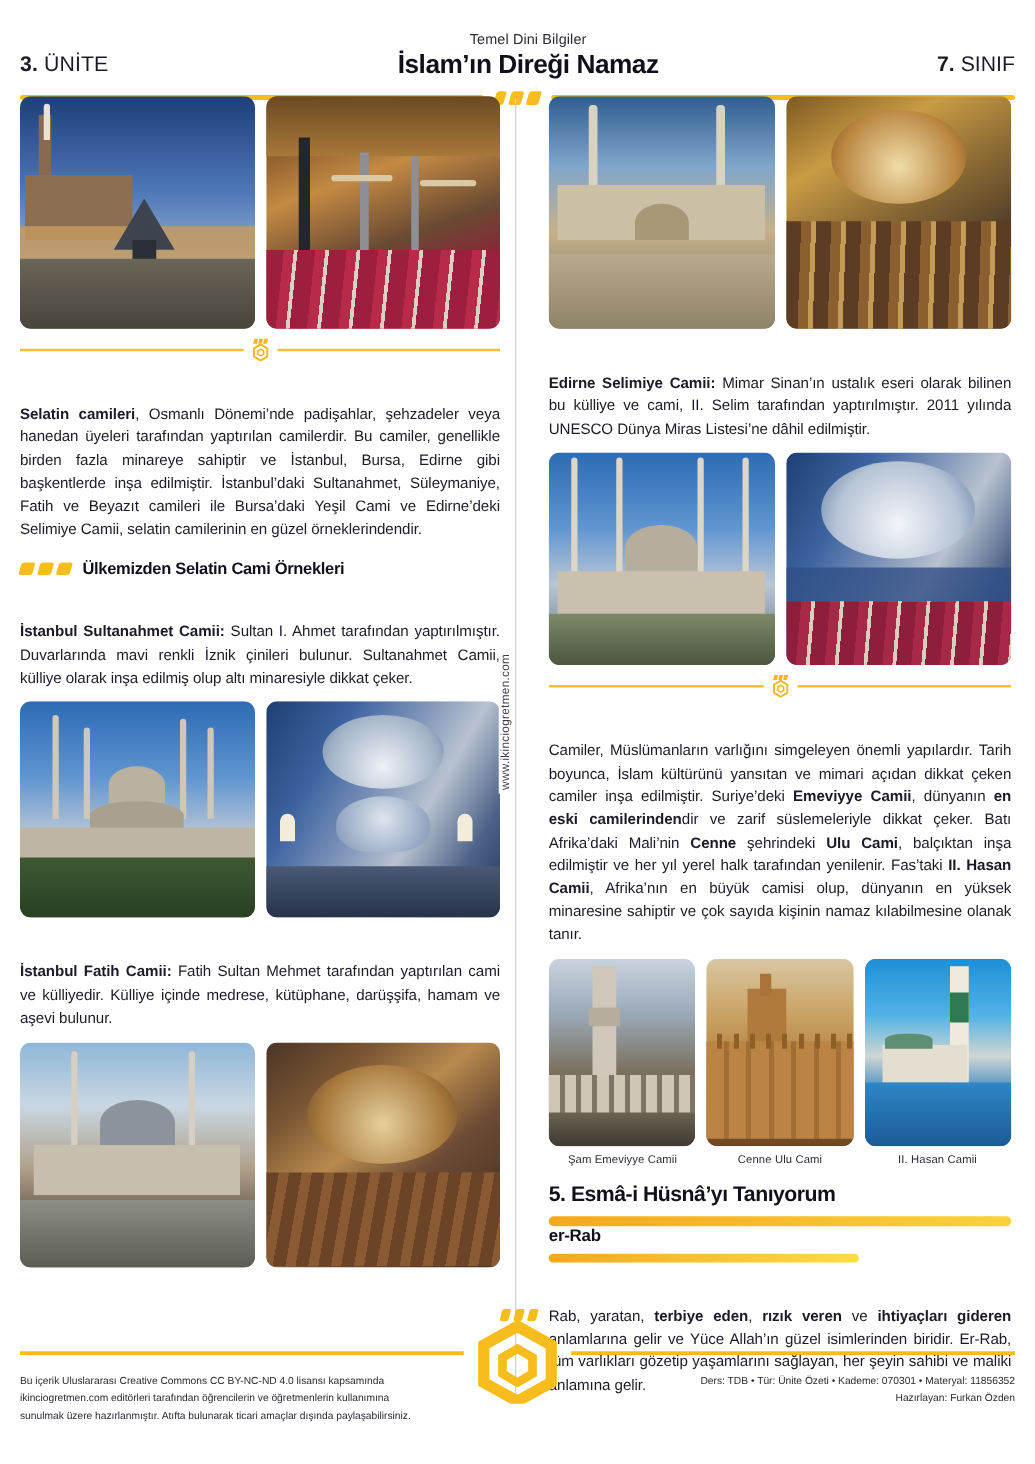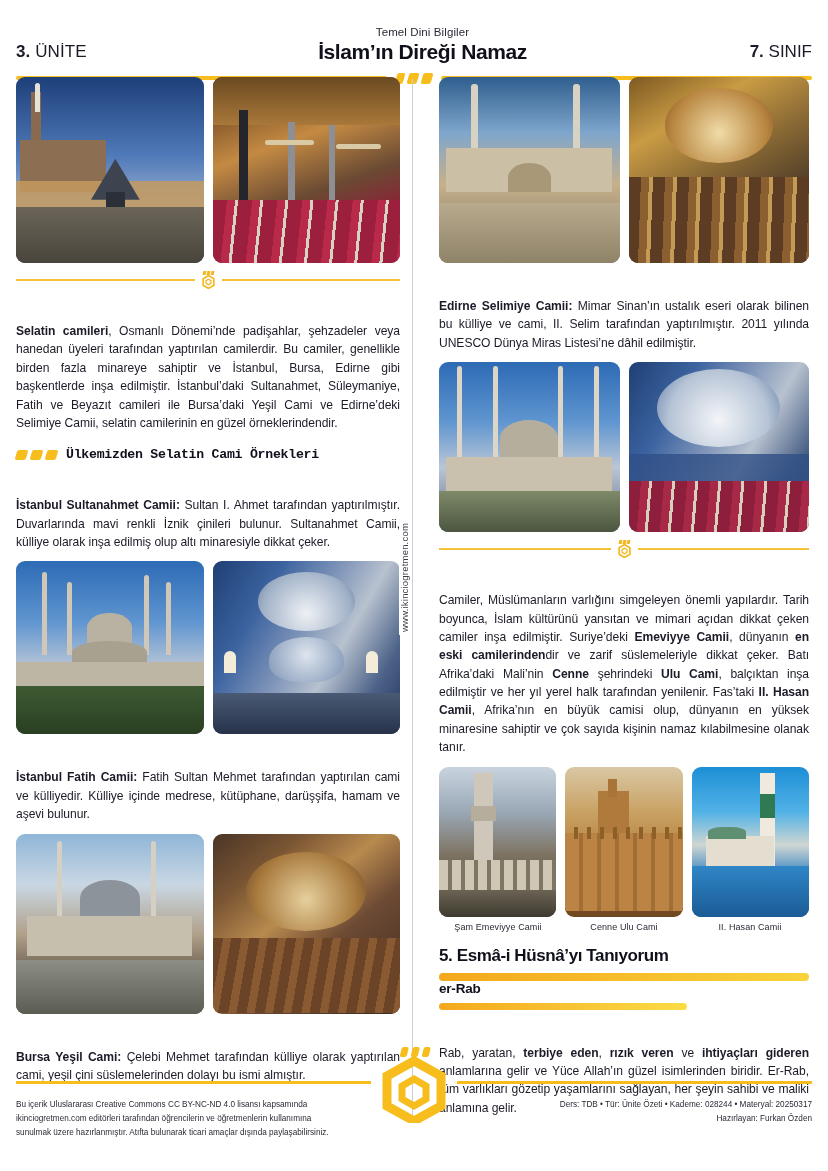--- a/index.html
+++ b/index.html
@@ -99,21 +99,21 @@
     font-size: 12.1px; line-height: 1.52; text-align: justify; color: #1b1b28;
     letter-spacing: -.05px; margin-bottom: 0; margin-top: 34px;
   }
   p.body b { font-weight: 700; }
   .t-gap { margin-top: 10px; }
   .t-gap-sm { margin-top: 7px; }
 
   .sub-head { display: flex; align-items: center; gap: 9px; margin: 15px 0 13px; }
   .sub-ticks { display: flex; gap: 4px; }
   .sub-ticks i { display:block; width: 11px; height: 10px; background: #f6bd1d; transform: skewX(-16deg); border-radius: 2px; }
-  .sub-head h3 { font-size: 13.2px; font-weight: 800; letter-spacing: -.25px; color: #10101c; font-family: Liberation Mono, monospace; }
+  .sub-head h3 { font-size: 13.2px; font-weight: 800; letter-spacing: -.25px; color: #10101c; }
 
   
   .sec-title { font-size: 17px; font-weight: 800; letter-spacing: -.4px; color: #10101c; margin-top: 14px; }
   .sec-bar { height: 8px; border-radius: 4px; background: linear-gradient(90deg,#f4a81d 0%, #f9d23a 100%); margin-top: 7px; width: 100%; }
   .sub-title { font-size: 13.5px; font-weight: 800; letter-spacing: -.2px; margin-top: 0; color: #10101c; }
   .sub-bar { height: 7px; border-radius: 4px; background: linear-gradient(90deg,#f4a81d 0%, #fbdc45 100%); margin-top: 7px; width: 67%; }
 
   
   .footer { position: absolute; left: 0; right: 0; bottom: 0; height: 96px; }
   .footer-rule { display: flex; align-items: center; padding: 0 16px; height: 14px; position: relative; }
@@ -252,21 +252,20 @@
           <div class="shape" style="left:6%;top:46%;width:88%;height:22%;background:#c6bfae;"></div>
           <div class="carpet" style="height:30%;background:linear-gradient(#8d8f84,#5b5d52);"></div>
         </div>
         <div class="photo h180">
           <div class="sky-h"></div>
           <div class="shape dome" style="left:18%;top:10%;width:64%;height:44%;background:radial-gradient(circle at 50% 60%,#e6cf9c,#a87a3e 65%,#6a4626);border-radius:50%;"></div>
           <div class="shape" style="left:0;top:58%;width:100%;height:42%;background:repeating-linear-gradient(100deg,#6b4327 0 10px,#8a5a33 10px 18px);"></div>
         </div>
       </div>
 
-      <p class="body t-gap"><b>Bursa Yeşil Cami:</b><span> Çelebi Mehmet tarafından külliye olarak yaptırılan cami, yeşil çini süslemelerinden dolayı bu ismi almıştır.</span></p>
     </div>
 
     <div class="col-divider"></div>
 
     <div class="col col-right">
 
       <div class="img-pair">
         <div class="photo h185">
           <div class="sky-c"></div>
           <div class="shape minaret" style="left:18%;top:4%;height:34%;width:7px;background:#d8d2c3;"></div>
@@ -382,18 +381,18 @@
       </span>
     </div>
 
     <div class="footer-body">
       <div class="footer-left">
         <span class="inline-block">Bu içerik Uluslararası Creative Commons CC BY-NC-ND 4.0 lisansı kapsamında</span>
         <span class="inline-block">ikinciogretmen.com editörleri tarafından öğrencilerin ve öğretmenlerin kullanımına</span>
         <span class="inline-block">sunulmak üzere hazırlanmıştır. Atıfta bulunarak ticari amaçlar dışında paylaşabilirsiniz.</span>
       </div>
       <div class="footer-right">
-        <span class="inline-block">Ders: TDB • Tür: Ünite Özeti • Kademe: 028244 • Materyal: 20250317</span>
+        <span class="inline-block">Ders: TDB • Tür: Ünite Özeti • Kademe: 070301 • Materyal: 11856352</span>
         <span class="inline-block">Hazırlayan: Furkan Özden</span>
       </div>
     </div>
   </div>
 </div>
 
 </body></html>

